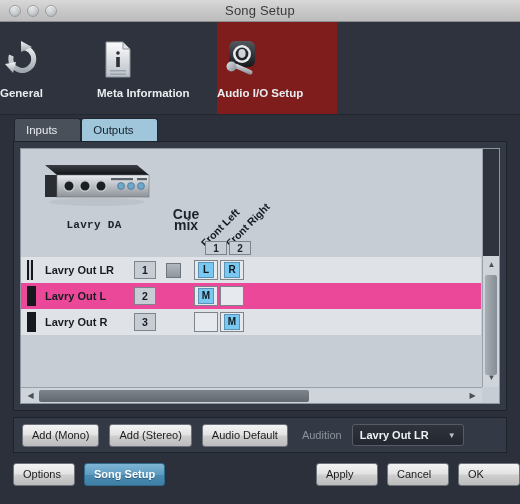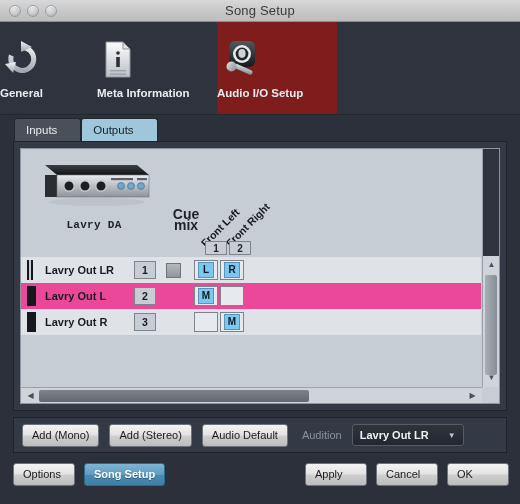--- a/index.html
+++ b/index.html
@@ -371,21 +371,20 @@
     height: 42px;
     display: flex;
     align-items: center;
     padding: 0 0 0 13px;
     flex: none;
   }
   .footer .right {
     margin-left: auto;
     display: flex;
     gap: 9px;
-    padding-right: 11px;
   }
   .footer .left { display: flex; gap: 9px; }
   .btn.wide { min-width: 62px; }
 </style>
 </head>
 <body>
 
 <div id="app">
 
   <div class="titlebar">

